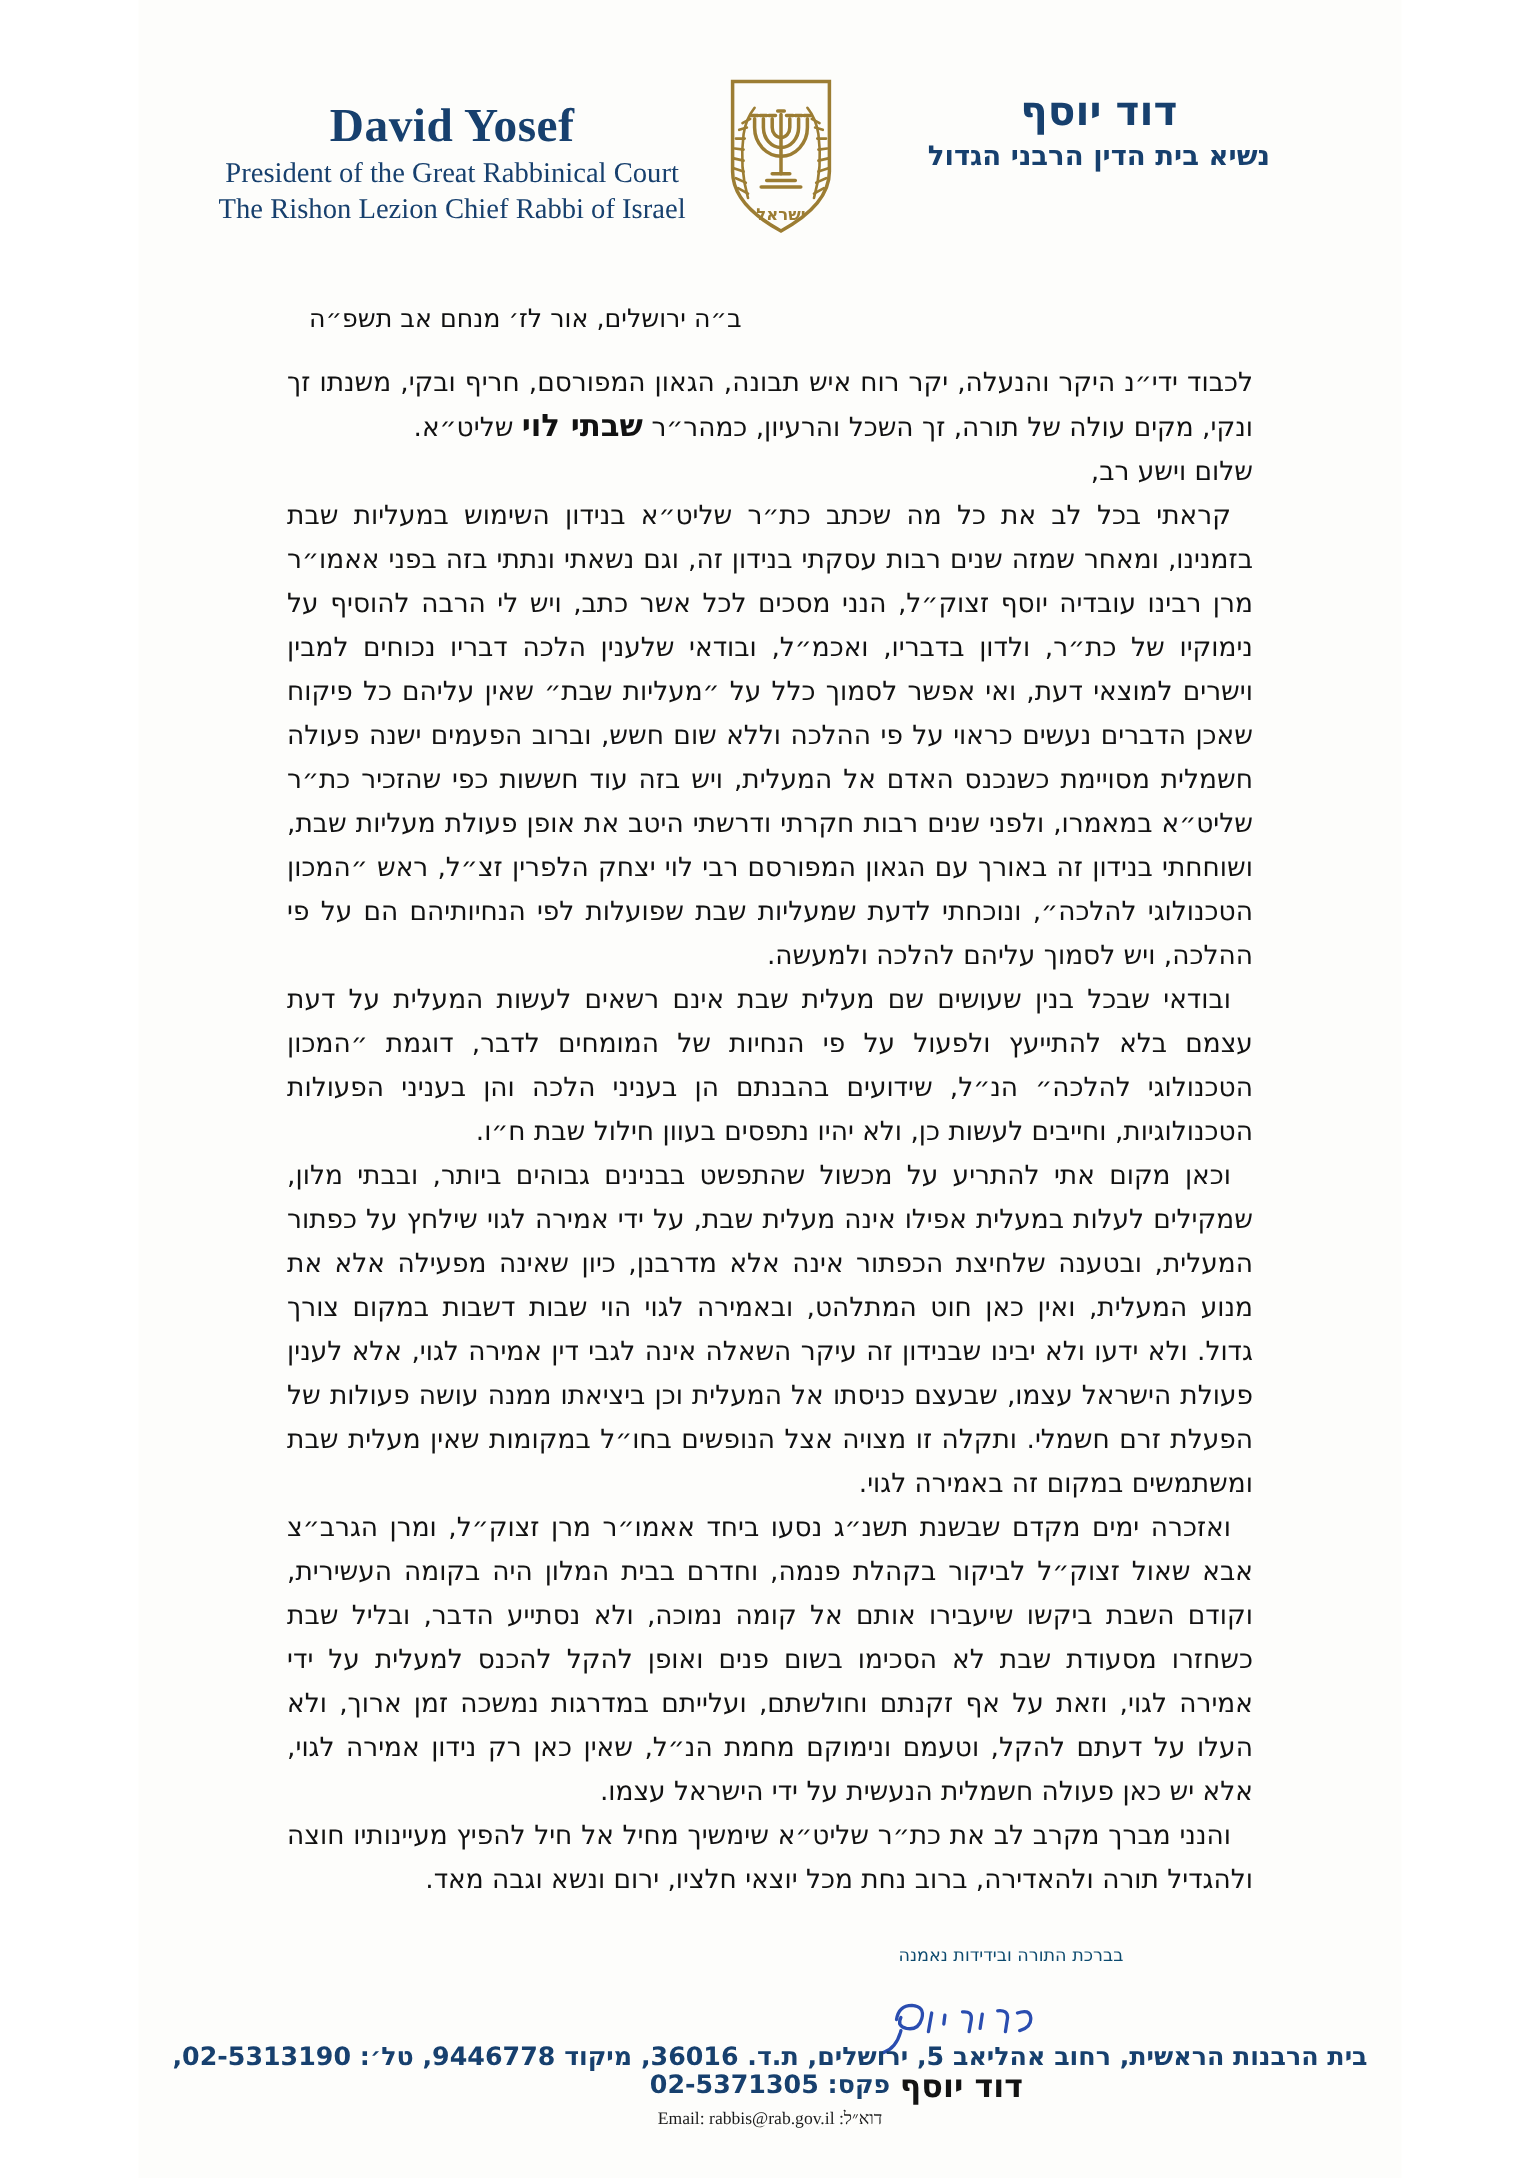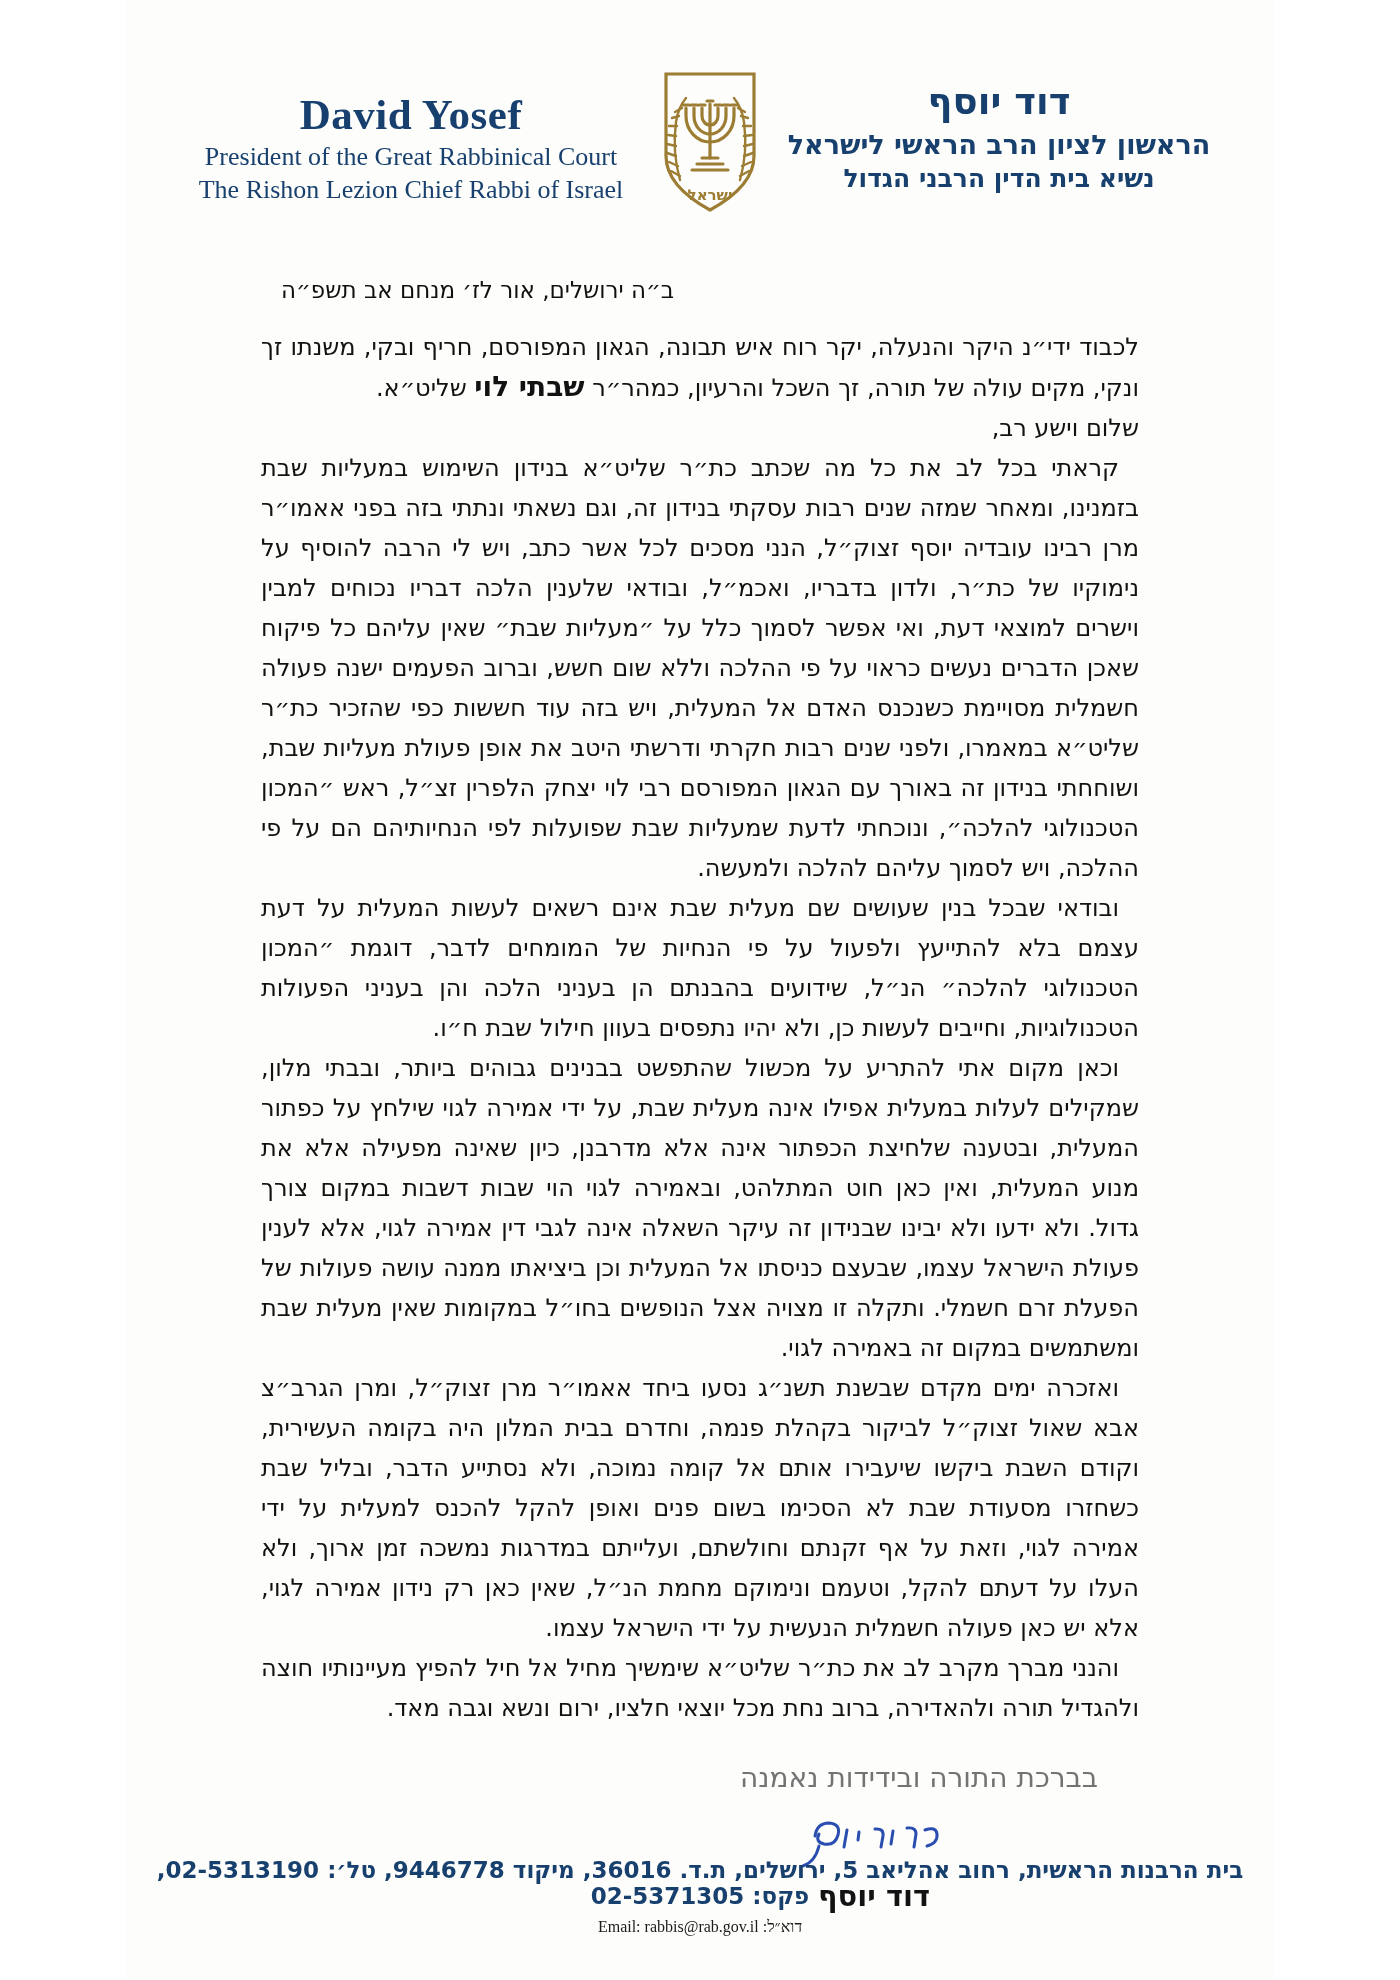--- a/index.html
+++ b/index.html
@@ -23,21 +23,21 @@
   .dateline{margin:54px 0 0 155px;direction:rtl;width:max-content;font-size:23px;color:#101010;}
   
   .body{margin:24px 135px 0 135px;direction:rtl;text-align:justify;
         font-size:24px;line-height:40px;color:#121212;}
   .salutation{margin:0;}
   .addressee{font-weight:bold;font-size:28px;}
   .greeting{margin:0;}
   .para{margin:0;text-indent:20px;}
   
   .closing{width:440px;margin:30px 0 0 450px;direction:rtl;text-align:center;}
-  .closing-line{font-size:28px;color:#737373;}
+  .closing-line{font-size:16px;color:#0c4a6e;}
   .sig-col{width:230px;margin:6px auto 0 60px;text-align:center;}
   .sig-svg{display:block;margin:4px auto 0 auto;color:var(--ink,#2a4db0);}
   .sig-name{font-size:29px;font-weight:bold;color:#131313;margin-top:2px;}
   
   .footer{position:absolute;left:0;right:0;bottom:44px;text-align:center;}
   .f-he{direction:rtl;color:var(--accent,#17406e);font-size:23px;font-weight:bold;}
   .f-en{font-family:"Liberation Serif","DejaVu Serif","DejaVu Sans",serif;
         color:#1c1c1c;font-size:25px;margin-top:9px;}
   .f-email{direction:rtl;margin-top:9px;font-size:16px;color:#1c1c1c;
            font-family:"Liberation Serif","DejaVu Serif","DejaVu Sans",serif;}
@@ -73,21 +73,20 @@
           <path d="M30,112 l-9,-5 M28,102 l-9,-4 M26,92 l-9,-3 M26,82 l-9,-2 M26,72 l-8,-1 M27,62 l-8,0 M29,52 l-7,2 M32,44 l-7,4"></path>
           <path d="M90,116 Q98,88 94,58 Q92,44 84,34"></path>
           <path d="M90,112 l9,-5 M92,102 l9,-4 M94,92 l9,-3 M94,82 l9,-2 M94,72 l8,-1 M93,62 l8,0 M91,52 l7,2 M88,44 l7,4"></path>
         </g>
         <text x="60" y="136" text-anchor="middle" font-size="15" font-weight="bold" fill="currentColor" font-family="DejaVu Sans, sans-serif">ישראל</text>
       </svg>
     </div>
 
     <div class="lh-he">
       <div class="lh-he-name">דוד יוסף</div>
-      <div class="lh-he-sub1">הראשון לציון הרב הראשי לישראל</div>
       <div class="lh-he-sub2">נשיא בית הדין הרבני הגדול</div>
     </div>
   </header>
 
   <div class="dateline">ב״ה ירושלים, אור לז׳ מנחם אב תשפ״ה</div>
 
   <main class="body">
     <p class="salutation"><span>לכבוד ידי״נ היקר והנעלה, יקר רוח איש תבונה, הגאון המפורסם, חריף ובקי, משנתו זך ונקי, מקים עולה של תורה, זך השכל והרעיון, כמהר״ר </span><span class="addressee">שבתי לוי</span><span> שליט״א.</span></p>
     <p class="greeting">שלום וישע רב,</p>
 

